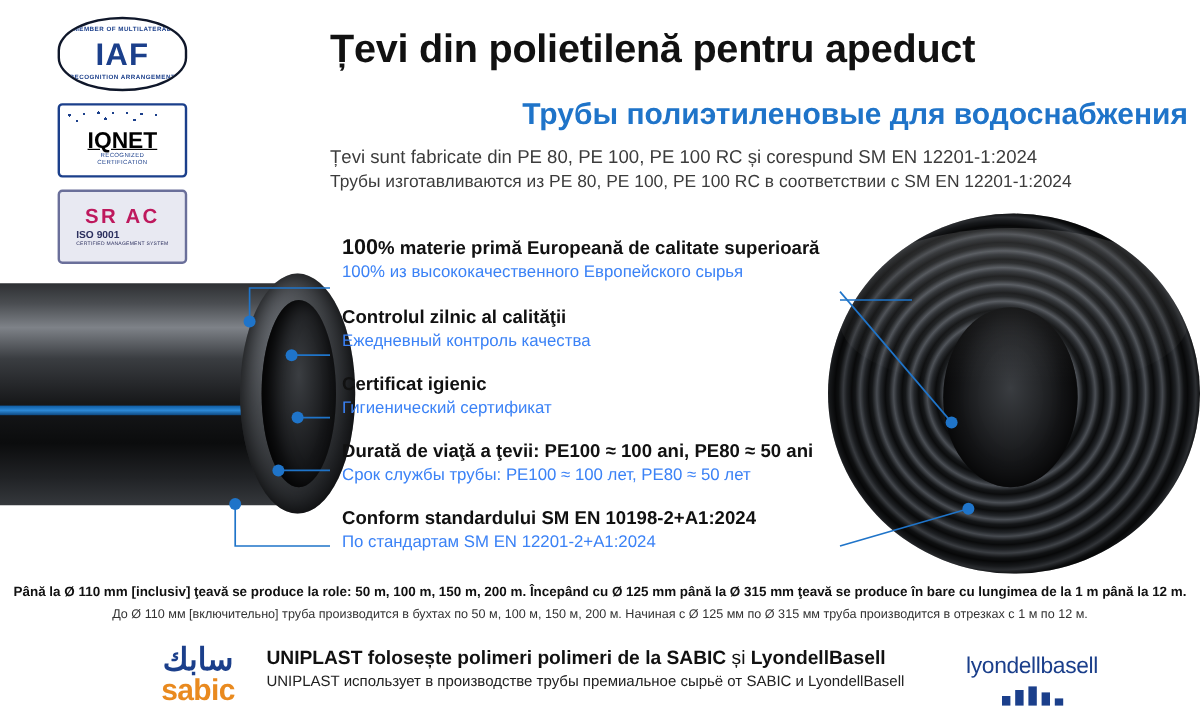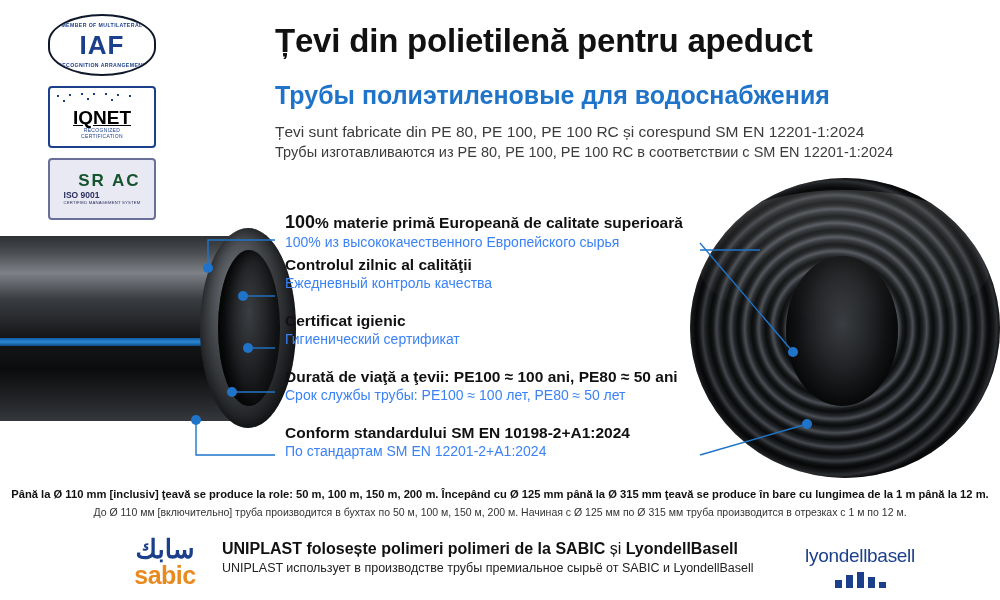--- a/index.html
+++ b/index.html
@@ -42,33 +42,33 @@
       radial-gradient(circle 1.1px at 44px 2px, #1b3f8b 99%, transparent 100%),
       radial-gradient(circle 1.1px at 56px 2px, #1b3f8b 99%, transparent 100%),
       radial-gradient(circle 1.1px at 68px 3px, #1b3f8b 99%, transparent 100%),
       radial-gradient(circle 1.1px at 80px 4px, #1b3f8b 99%, transparent 100%),
       radial-gradient(circle 1.1px at 14px 9px, #1b3f8b 99%, transparent 100%),
       radial-gradient(circle 1.1px at 38px 7px, #1b3f8b 99%, transparent 100%),
       radial-gradient(circle 1.1px at 62px 8px, #1b3f8b 99%, transparent 100%);
   }
 
   .cert-srac { border:2px solid #6a6f9a; background:#e8e9f2; }
-  .cert-srac .big { font-size:17px; font-weight:bold; color:#14532d; line-height:.95; text-align:right; letter-spacing:2px; }
+  .cert-srac .big { font-size:17px; font-weight:bold; color:#be185d; line-height:.95; text-align:center; letter-spacing:2px; }
   .cert-srac .iso { font-size:8.5px; font-weight:bold; color:#2b2f5e; text-align:left; }
   .cert-srac .tiny { font-size:4.2px; color:#2b2f5e; text-align:center; letter-spacing:.2px; }
 
   
   .title {
     position:absolute; left:275px; top:24px; width:715px;
     font-size:33px; font-weight:bold; color:#111; line-height:1.06;
     letter-spacing:-0.2px;
   }
   .subtitle {
     position:absolute; left:275px; top:82px; width:715px;
-    font-size:25px; font-weight:bold; color:#1f74c9; line-height:1.05;
+    font-size:25px; font-weight:bold; color:#1f74c9; line-height:1.05;text-align:right;
   }
   .lead1 {
     position:absolute; left:275px; top:122px; width:720px;
     font-size:15.5px; color:#3c3c3c; line-height:1.35;
   }
   .lead2 {
     position:absolute; left:275px; top:143px; width:720px;
     font-size:14.5px; color:#3c3c3c; line-height:1.35;
   }
 
@@ -221,21 +221,21 @@
       <circle class="dot" cx="807" cy="424" r="5"></circle>
     </g>
     <g stroke="#1f74c9" stroke-width="1.4" fill="none">
       <path d="M700,243 L793,352"></path>
       <path d="M700,455 L807,424"></path>
     </g>
   </svg>
 
   <div class="callouts">
 
-    <div class="callout" style="top:16px;">
+    <div class="callout" style="top:0px;">
       <div class="ro"><span class="pct">100</span><span>% materie primă Europeană de calitate superioară</span></div>
       <div class="ru">100% из высококачественного Европейского сырья</div>
     </div>
 
     <div class="callout" style="top:60px;">
       <div class="ro">Controlul zilnic al calităţii</div>
       <div class="ru">Ежедневный контроль качества</div>
     </div>
 
     <div class="callout" style="top:116px;">

